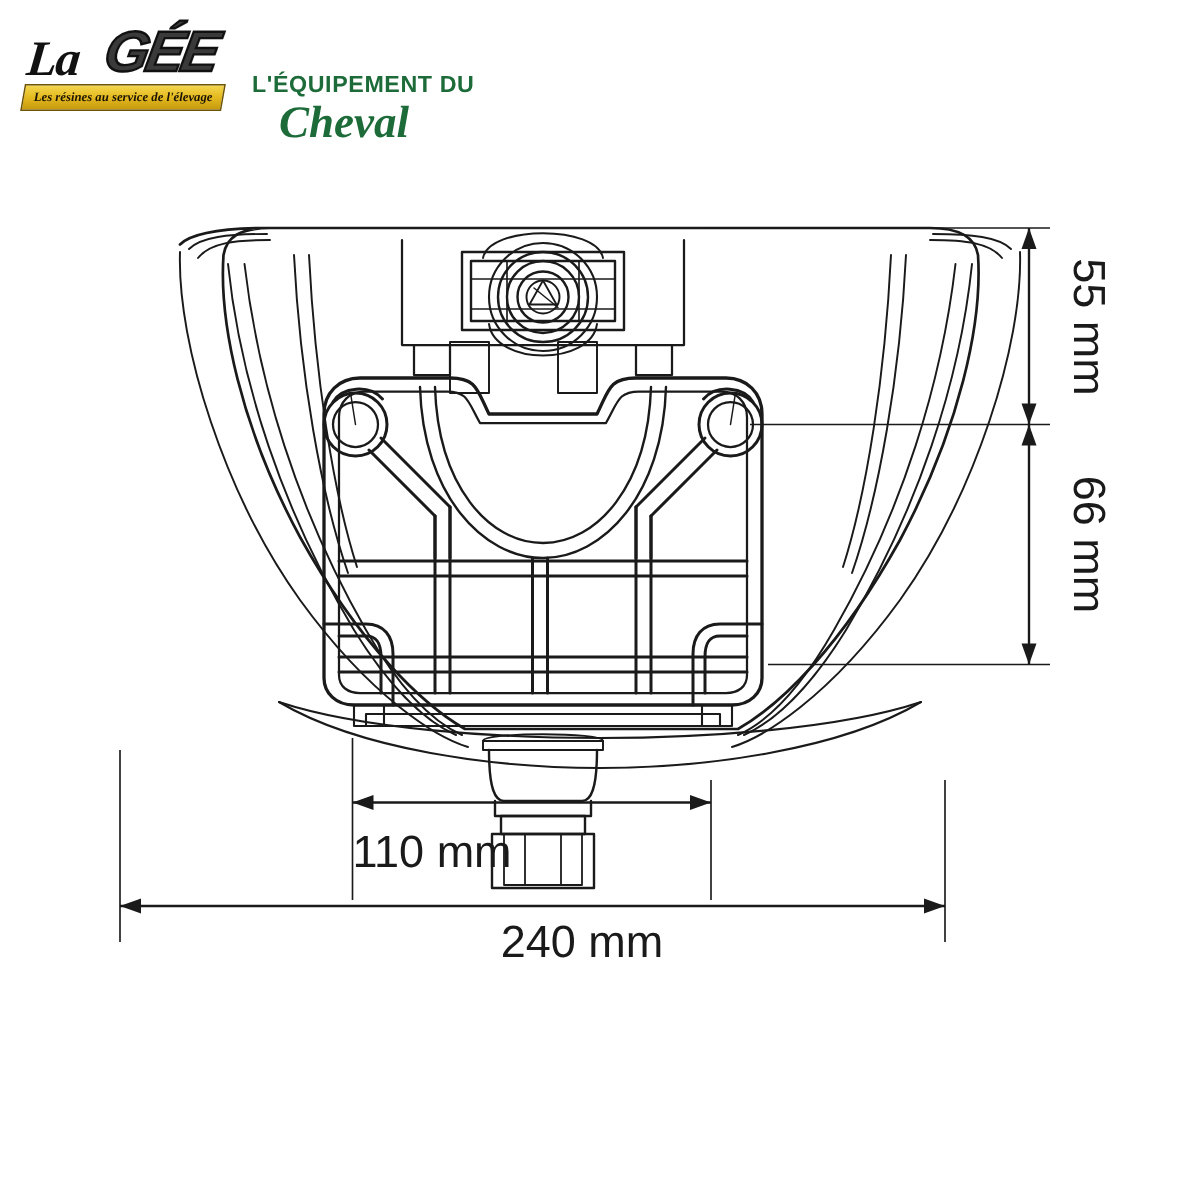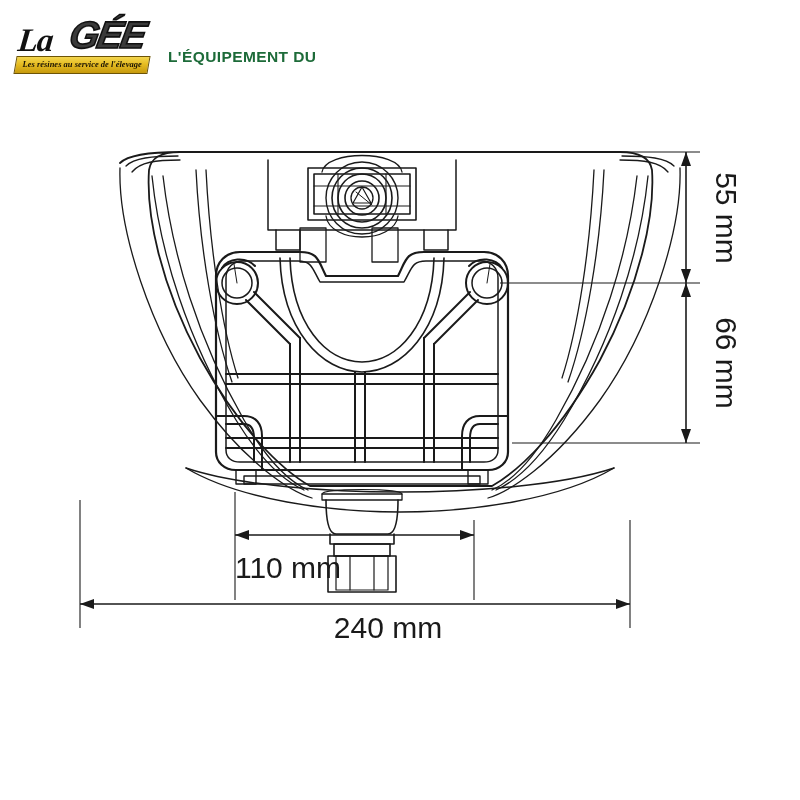--- a/index.html
+++ b/index.html
@@ -136,20 +136,21 @@
   <div class="logo-lagee">
     <div class="lagee-la">La</div>
     <div class="lagee-gee">GÉE</div>
     <div class="lagee-banner">
       <span>Les résines au service de l'élevage</span>
     </div>
   </div>
 
   <div class="logo-cheval">
     <div class="cheval-top">L'ÉQUIPEMENT DU</div>
+    <div class="cheval-word">Cheval</div>
   </div>
 
 </div>
 
 <div id="drawing-area">
 <svg id="drawing-svg" width="800" height="800" viewBox="0 0 800 800" xmlns="http://www.w3.org/2000/svg">
 
   <g fill="none" stroke="#1a1a1a" stroke-linecap="round" stroke-linejoin="round">
 
     <g stroke-width="1.8">

